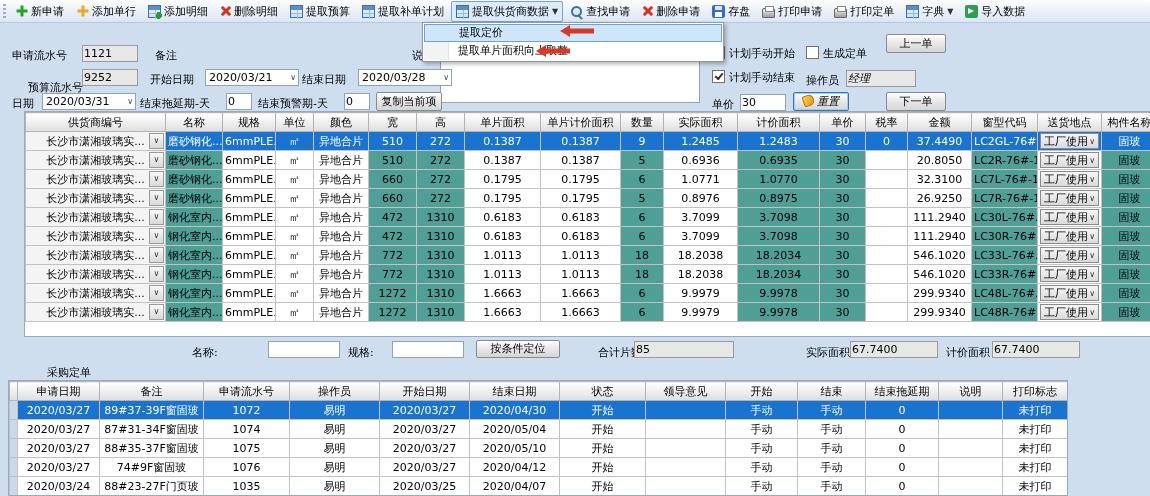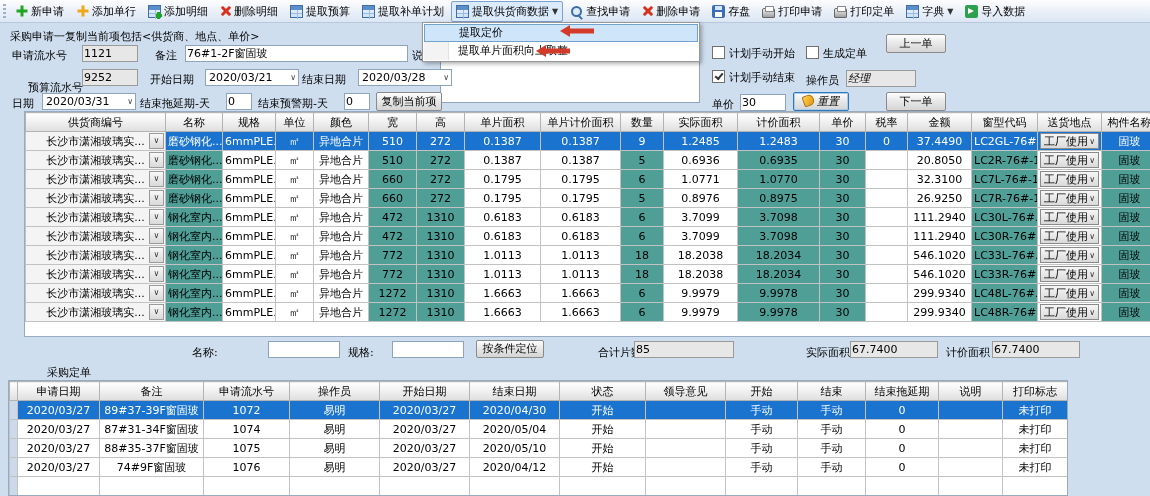--- a/index.html
+++ b/index.html
@@ -31,21 +31,21 @@
   .ico-mag::before{content:"";position:absolute;left:1px;top:1px;width:7px;height:7px;border:2px solid #3a6ea5;border-radius:50%;background:#dcebfa;}
   .ico-mag::after{content:"";position:absolute;right:0;bottom:0;width:6px;height:2px;background:#3a6ea5;transform:rotate(45deg);}
   .ico-floppy{background:#3a6ebd;border-radius:2px;}
   .ico-floppy::before{content:"";position:absolute;left:3px;top:1px;width:7px;height:4px;background:#d8e6f6;}
   .ico-floppy::after{content:"";position:absolute;left:3px;bottom:1px;width:7px;height:5px;background:#fff;}
   .ico-printer{height:10px;margin-top:3px;border:1px solid #666;border-radius:2px 2px 1px 1px;background:linear-gradient(#f4f4f4,#9f9f9f);box-sizing:border-box;}
   .ico-printer::before{content:"";position:absolute;left:2px;top:-3px;width:7px;height:4px;background:#fff;border:1px solid #888;}
   .ico-import{background:#2e9e4f;border-radius:2px;}
   .ico-import::before{content:"";position:absolute;left:3px;top:3px;border-top:3px solid transparent;border-bottom:3px solid transparent;border-left:6px solid #fff;}
   
-  .menu{position:absolute;left:422px;top:22px;width:278px;background:#fff;border:1px solid #979797;box-shadow:2px 2px 4px rgba(0,0,0,.3);z-index:20;padding:1px;box-sizing:border-box;font-family:Liberation Mono, monospace;}
+  .menu{position:absolute;left:422px;top:22px;width:302px;background:#fff;border:1px solid #979797;box-shadow:2px 2px 4px rgba(0,0,0,.3);z-index:20;padding:1px;box-sizing:border-box;font-family:Liberation Mono, monospace;}
   .menu::before{content:"";position:absolute;left:1px;top:1px;bottom:1px;width:24px;background:#f3f3f3;border-right:1px solid #e2e2e2;}
   .menu-item{position:relative;height:18px;line-height:18px;padding-left:34px;white-space:nowrap;}
   .menu-item.sel{background:#cfe6fa;border:1px solid #6ea3d0;height:16px;line-height:16px;box-sizing:content-box;}
   
   .red-arrow{position:absolute;width:36px;height:12px;z-index:30;}
   .red-arrow::before{content:"";position:absolute;left:0;top:50%;transform:translateY(-50%);border-top:6px solid transparent;border-bottom:6px solid transparent;border-right:10px solid #d43a2a;}
   .red-arrow::after{content:"";position:absolute;left:10px;top:50%;transform:translateY(-50%);width:24px;height:5px;background:#d43a2a;}
   
   .lab{position:absolute;white-space:nowrap;}
   .tb{position:absolute;background:#fff;border:1px solid #8ea4bd;height:15px;line-height:15px;padding:0 1px;white-space:nowrap;overflow:hidden;}
@@ -136,26 +136,24 @@
         <span class="ico ico-table"></span>
         <span>字典</span>
         <span class="caret">▼</span>
       </span>
     <span class="tbtn">
         <span class="ico ico-import"></span>
         <span>导入数据</span>
       </span>
   </div>
 
-  <div class="lab" style="left:10px;top:29px;">采购申请一复制当前项包括&lt;供货商、地点、单价&gt;</div>
 
   <div class="lab" style="left:12px;top:48px;">申请流水号</div>
   <div class="tb ro" style="left:82px;top:45px;width:52px;">1121</div>
   <div class="lab" style="left:155px;top:48px;">备注</div>
-  <div class="tb" style="left:185px;top:45px;width:219px;">76#1-2F窗固玻</div>
   <div class="lab" style="left:412px;top:48px;">说明</div>
   <div class="ta" style="left:440px;top:45px;width:258px;height:56px;"></div>
 
   <div class="lab" style="left:28px;top:72px;margin-top:8px;">预算流水号</div>
   <div class="tb ro" style="left:82px;top:69px;width:52px;">9252</div>
   <div class="lab" style="left:150px;top:72px;">开始日期</div>
   <div class="dsel" style="left:205px;top:69px;width:75px;"><span>2020/03/21</span><span class="dv">∨</span></div>
   <div class="lab" style="left:302px;top:72px;">结束日期</div>
   <div class="dsel" style="left:358px;top:69px;width:75px;"><span>2020/03/28</span><span class="dv">∨</span></div>
 
@@ -481,21 +479,21 @@
             <td class="teal">固玻</td>
           </tr>
         </tbody>
     </table>
   </div>
 
   <div class="lab" style="left:192px;top:345px;">名称:</div>
   <div class="tb" style="left:268px;top:341px;width:68px;"></div>
   <div class="lab" style="left:348px;top:345px;">规格:</div>
   <div class="tb" style="left:392px;top:341px;width:68px;"></div>
-  <div class="btn" style="left:476px;top:340px;width:68px;height:18px;line-height:16px;">按条件定位</div>
+  <div class="btn" style="left:476px;top:340px;width:84px;height:18px;line-height:16px;">按条件定位</div>
   <div class="lab" style="left:598px;top:345px;">合计片数</div>
   <div class="tb ro" style="left:634px;top:341px;width:96px;">85</div>
   <div class="lab" style="left:806px;top:345px;">实际面积</div>
   <div class="tb ro" style="left:850px;top:341px;width:84px;">67.7400</div>
   <div class="lab" style="left:946px;top:345px;">计价面积</div>
   <div class="tb ro" style="left:992px;top:341px;width:84px;">67.7400</div>
 
   <div class="lab" style="left:47px;top:365px;">采购定单</div>
   <div class="twrap" style="left:8px;top:380px;width:1060px;height:116px;">
     <table class="grid" id="orders-table" style="width:1058px;">
@@ -593,20 +591,36 @@
             <td>开始</td>
             <td></td>
             <td>手动</td>
             <td>手动</td>
             <td>0</td>
             <td></td>
             <td>未打印</td>
           </tr>
           <tr>
             <td class="rowind"></td>
+            <td>2020/03/24</td>
+            <td>88#23-27F门页玻</td>
+            <td>1035</td>
+            <td>易明</td>
+            <td>2020/03/25</td>
+            <td>2020/04/07</td>
+            <td>开始</td>
+            <td></td>
+            <td>手动</td>
+            <td>手动</td>
+            <td>0</td>
+            <td></td>
+            <td>未打印</td>
+          </tr>
+          <tr>
+            <td class="rowind"></td>
             <td></td>
             <td></td>
             <td></td>
             <td></td>
             <td></td>
             <td></td>
             <td></td>
             <td></td>
             <td></td>
             <td></td>

